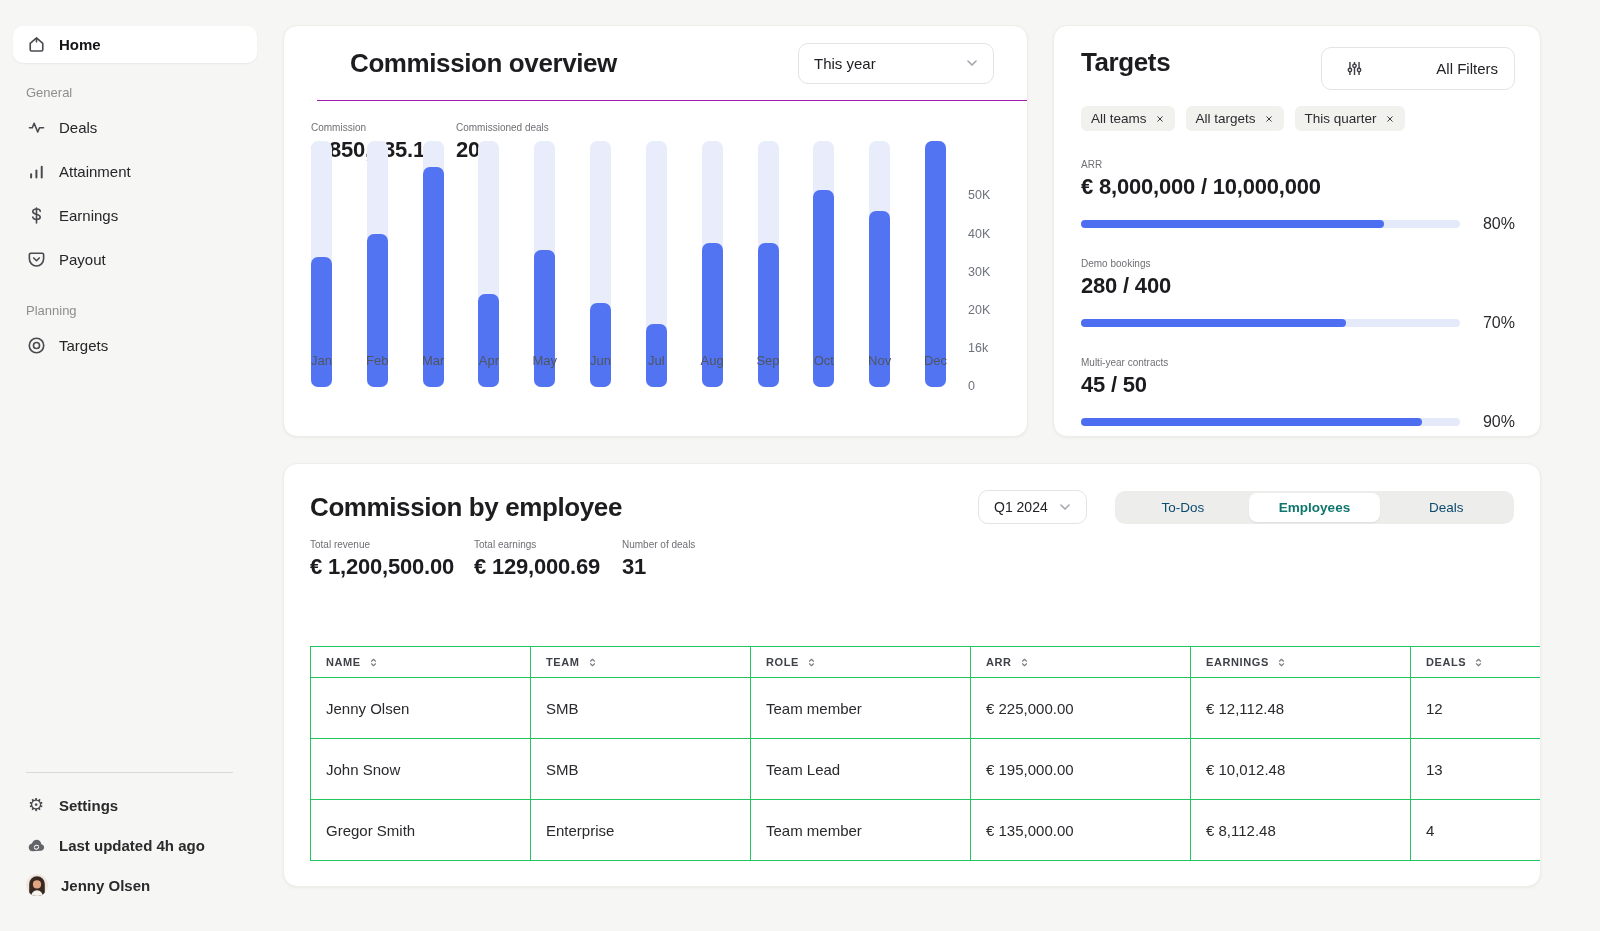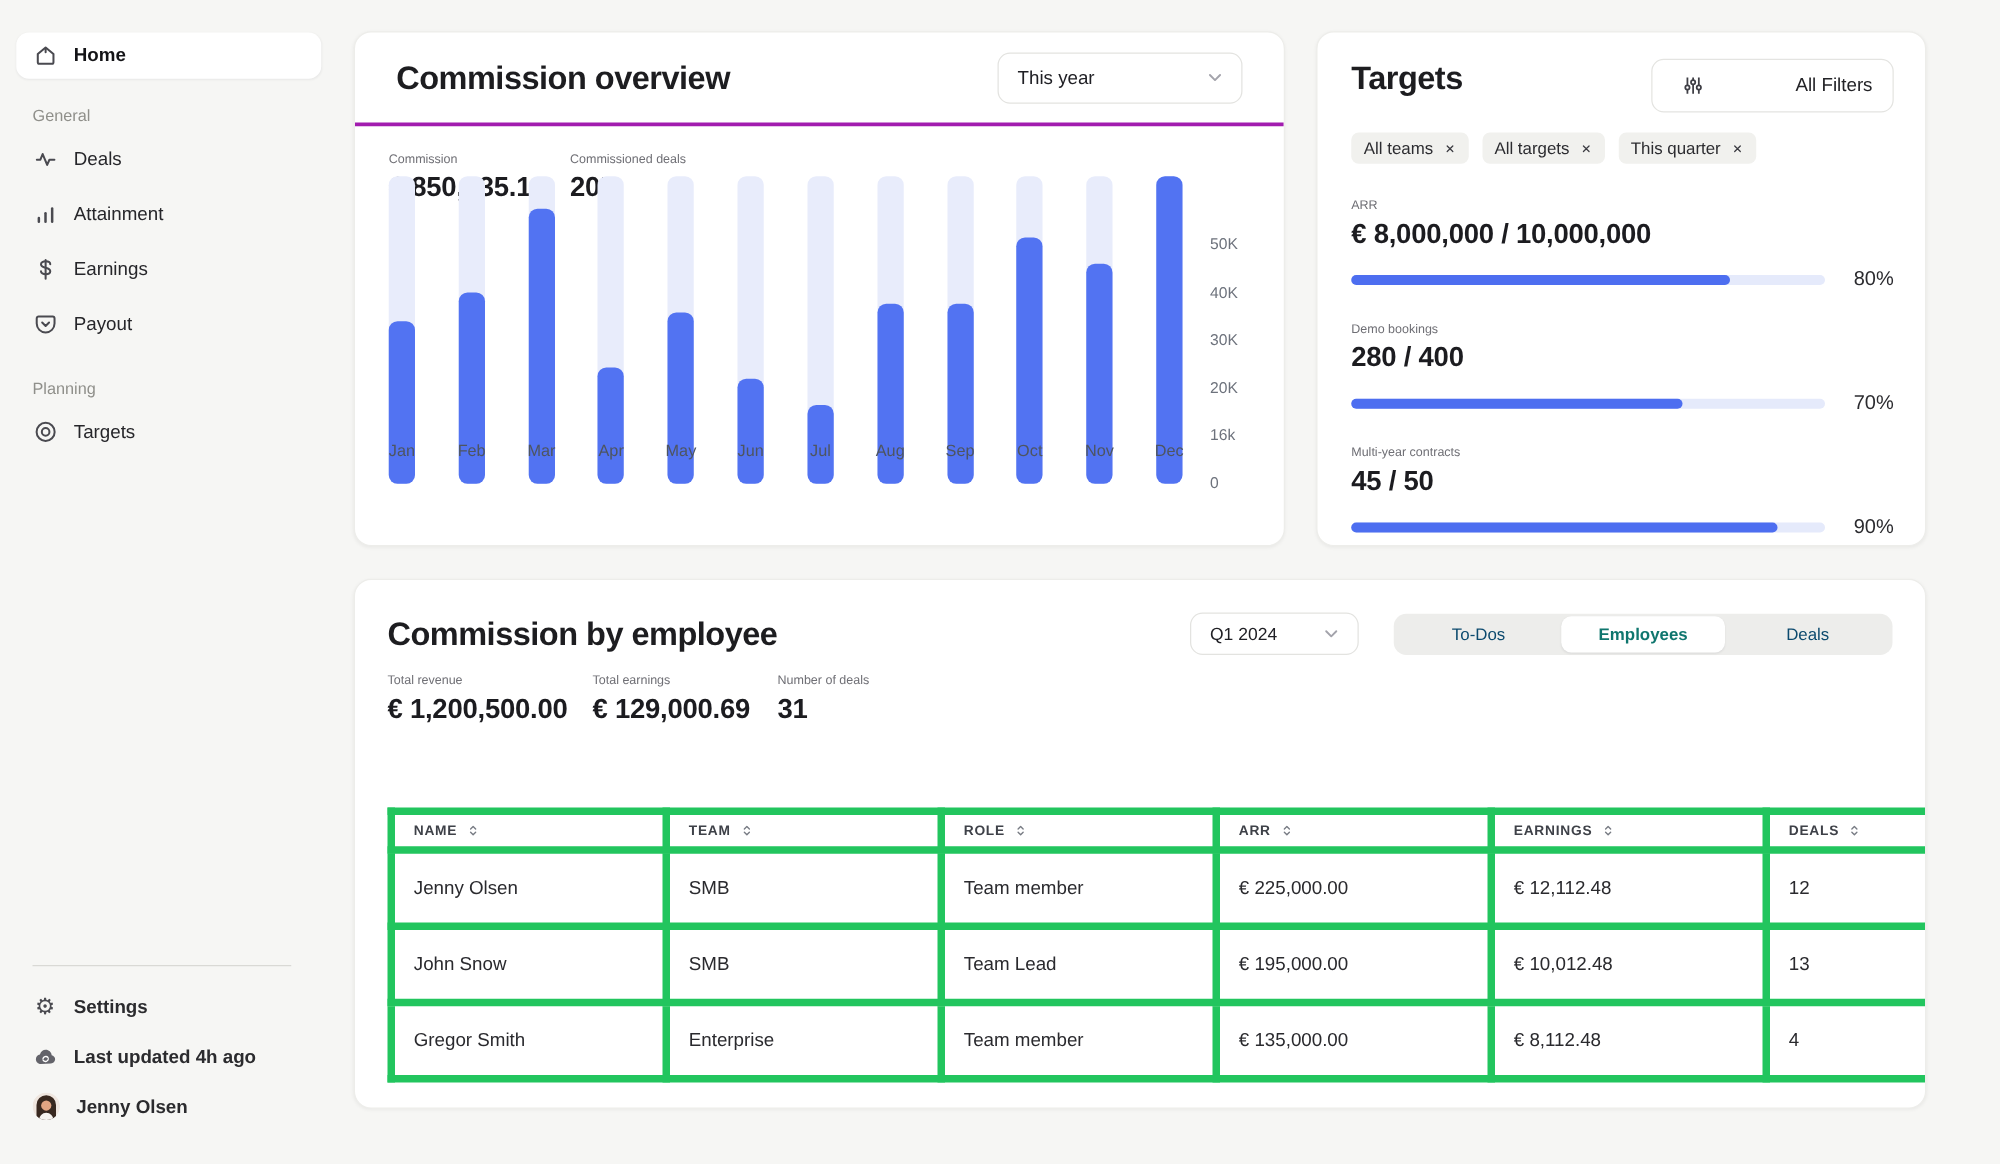--- a/index.html
+++ b/index.html
@@ -35,30 +35,30 @@
   .card-overview { left:283px; top:25px;  width:745px;  height:412px; }
   .card-targets  { left:1053px; top:25px; width:488px;  height:412px; }
   .card-employee { left:283px; top:463px; width:1258px; height:424px; }
   .card-title { font-size:26px; font-weight:800; letter-spacing:-.4px; color:#1d1d20; }
 
   
   .select { display:flex; align-items:center; justify-content:space-between; background:#fff;
             border:1px solid #e3e3e0; border-radius:10px; padding:0 12px 0 15px;
             font-size:15px; color:#202025; }
   .select-lg { width:196px; height:41px; }
-  .select-sm { width:135px; height:34px; font-size:14px; }
+  .select-sm { width:109px; height:34px; font-size:14px; }
   .chev svg { width:18px; height:18px; display:block; }
 
   
   .stat-label { font-size:10px; color:#6f6f75; }
   .stat-value { font-size:22px; font-weight:700; color:#1c1c20; margin-top:4px; letter-spacing:-.2px; }
 
   
   .co-header { height:75px; display:flex; align-items:center; justify-content:space-between;
-               padding:0 33px; border-bottom:3px solid #a21caf; }
+               padding:0 33px; border-bottom:1px solid #a21caf;margin-left:33px; }
   .co-stats { display:flex; padding:21px 0 0 27px; }
   .co-stats .stat:first-child { width:145px; }
   .chart { position:absolute; left:27px; top:159px; width:700px; height:235px; }
   .bars { display:flex; justify-content:space-between; width:635px; height:202px; align-items:flex-end; }
   .bar-wrap { width:21px; height:246px; position:relative; }
   .bar-track { position:absolute; inset:0; background:#e8ecfb; border-radius:7px; }
   .bar-fill { position:absolute; left:0; right:0; bottom:0; background:#5273f2; border-radius:7px; }
   .month-label { position:absolute; top:212px; left:50%; transform:translateX(-50%);
                  font-size:13px; color:#4e5560; white-space:nowrap; }
   .yaxis { position:absolute; left:657px; top:0; width:42px; height:202px; }
@@ -87,21 +87,21 @@
   .emp-controls { display:flex; align-items:center; gap:28px; }
   .tabs { width:399px; height:33px; background:#ededeb; border-radius:10px; display:flex; padding:2px; }
   .tab { flex:1; border:none; background:transparent; border-radius:8px; font-size:13.5px;
          color:#0c4a6e; font-family:inherit; }
   .tab.active { background:#fff; font-weight:700; color:#0f766e; box-shadow:0 1px 2px rgba(20,20,25,.07); }
   .emp-stats { display:flex; margin-top:15px; }
   .emp-stats .stat:nth-child(1) { width:164px; }
   .emp-stats .stat:nth-child(2) { width:148px; }
   .table-wrap { position:absolute; left:26px; top:182px; right:0; }
   .emp-table { width:100%; border-collapse:collapse; table-layout:fixed; }
-  .emp-table th, .emp-table td { border:6px solid #22c55e; text-align:left; padding-left:15px; }
+  .emp-table th, .emp-table td { border:1px solid #22c55e; text-align:left; padding-left:15px; }
   .emp-table th:last-child, .emp-table td:last-child { border-right:none; }
   .emp-table th { height:31px; font-size:11px; font-weight:700; letter-spacing:.6px;
                   color:#3e4148; white-space:nowrap; }
   .emp-table th svg { width:13px; height:13px; margin-left:6px; vertical-align:-3px; }
   .emp-table td { height:61px; font-size:15px; color:#2a2a2e; }
 </style>
 </head>
 <body>
 
 <aside class="sidebar" data-interactable="false">

